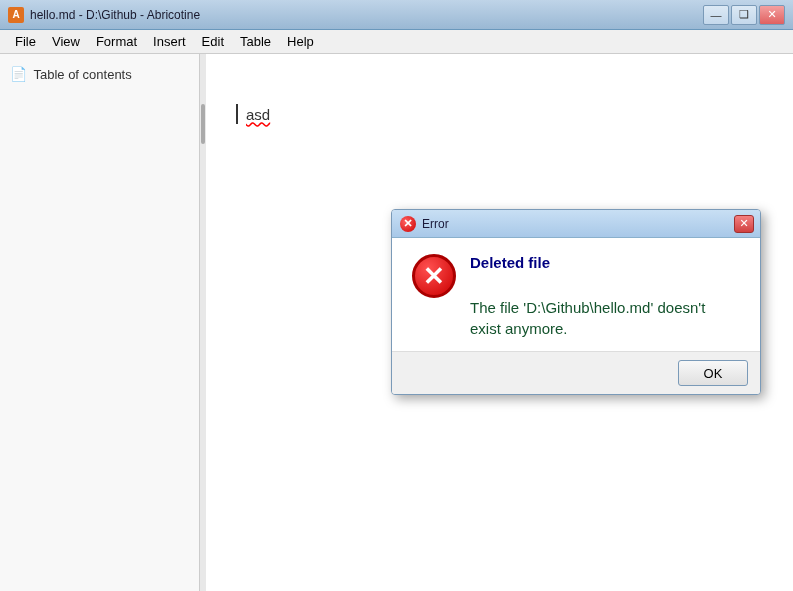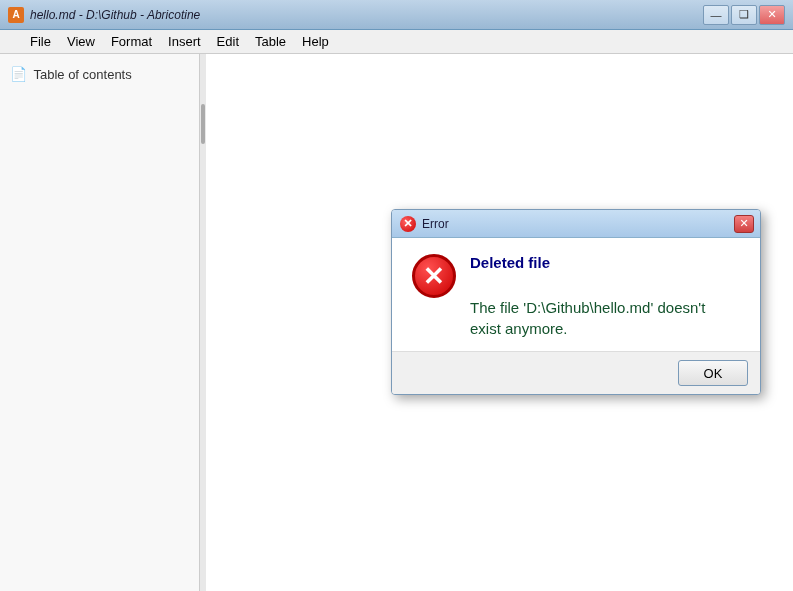--- a/index.html
+++ b/index.html
@@ -40,21 +40,20 @@
       justify-content: center;
       font-size: 10px;
       color: white;
       font-weight: bold;
     }
 
     .title-bar-text {
       font-size: 12px;
       color: #1a1a2e;
       font-weight: normal;
-      font-style: italic;
     }
 
     .title-bar-controls {
       display: flex;
       gap: 2px;
     }
 
     .title-btn {
       width: 26px;
       height: 20px;
@@ -73,21 +72,21 @@
       background: linear-gradient(to bottom, #f4a0a0, #e06060);
       color: white;
     }
 
     
     .menu-bar {
       background: #f0f0f0;
       height: 24px;
       display: flex;
       align-items: center;
-      padding: 0 22px;
+      padding: 0 7px;
       border-bottom: 1px solid #ccc;
       gap: 0;
     }
 
     .menu-item {
       padding: 2px 8px;
       cursor: pointer;
       color: #000;
       font-size: 13px;
       height: 22px;
@@ -347,20 +346,24 @@
       <span class="sidebar-icon">📄</span>
       <span>Table of contents</span>
     </div>
   </div>
 
   <div class="left-scroll">
     <div class="left-scroll-thumb"></div>
   </div>
 
   <div class="editor-area">
+    <div class="editor-cursor-line">
+      <div class="cursor"></div>
+      <span class="editor-text spell-underline">asd</span>
+    </div>
 
     <div class="dialog-backdrop">
 
       <div class="dialog">
 
         <div class="dialog-titlebar">
           <div class="dialog-title-left">
             <div class="dialog-error-icon-small">
               <span>✕</span>
             </div>

